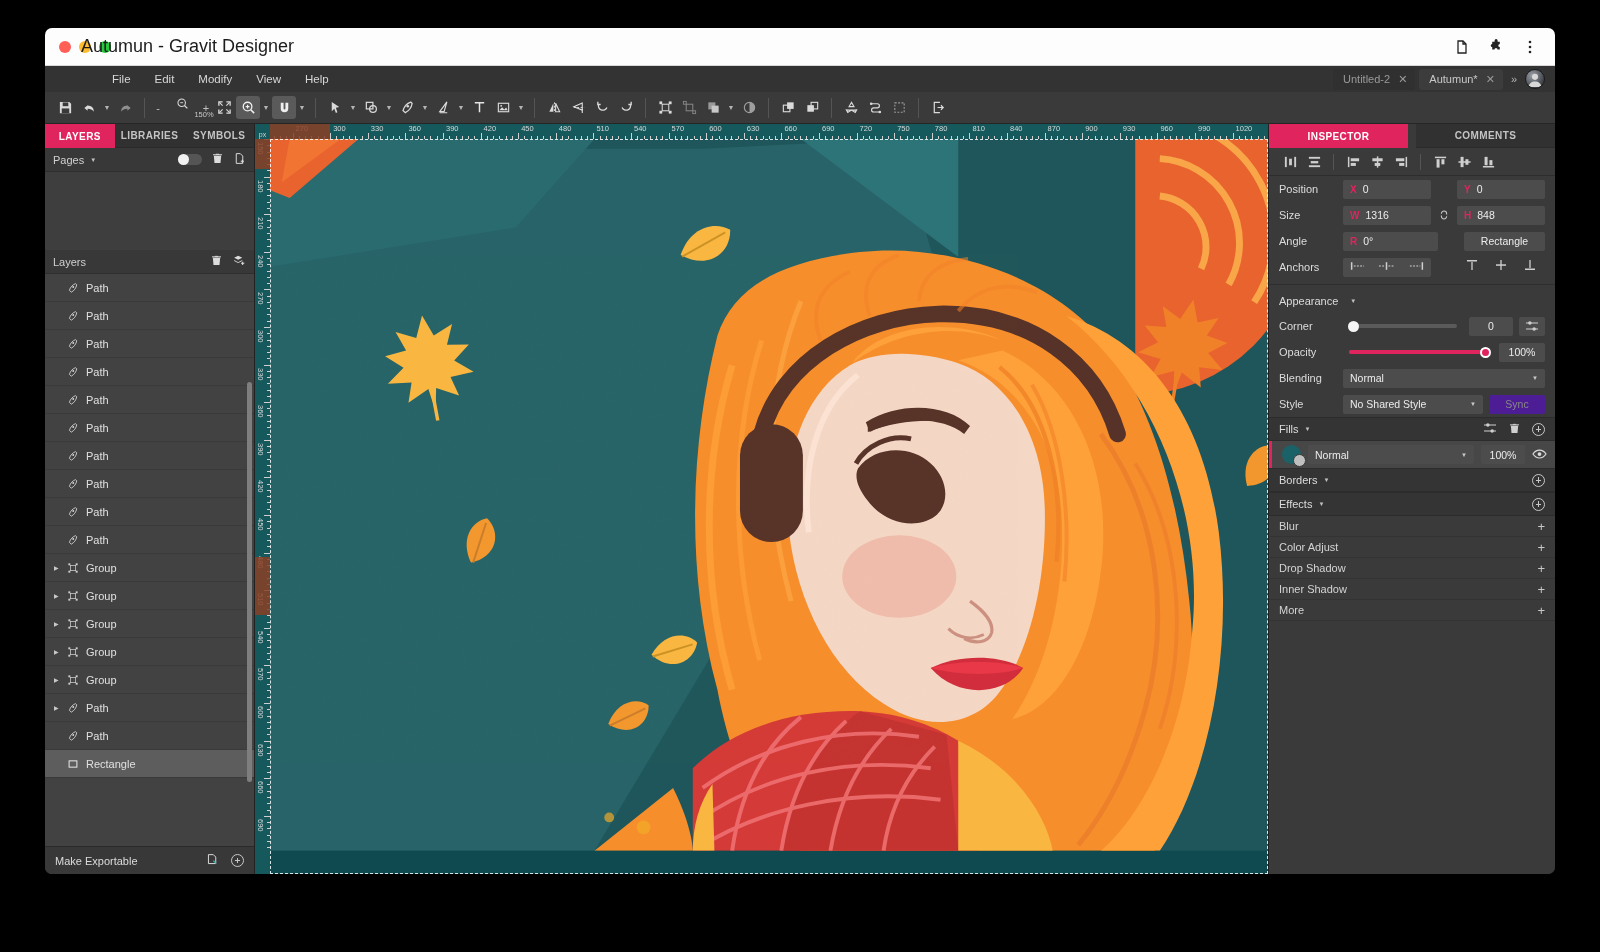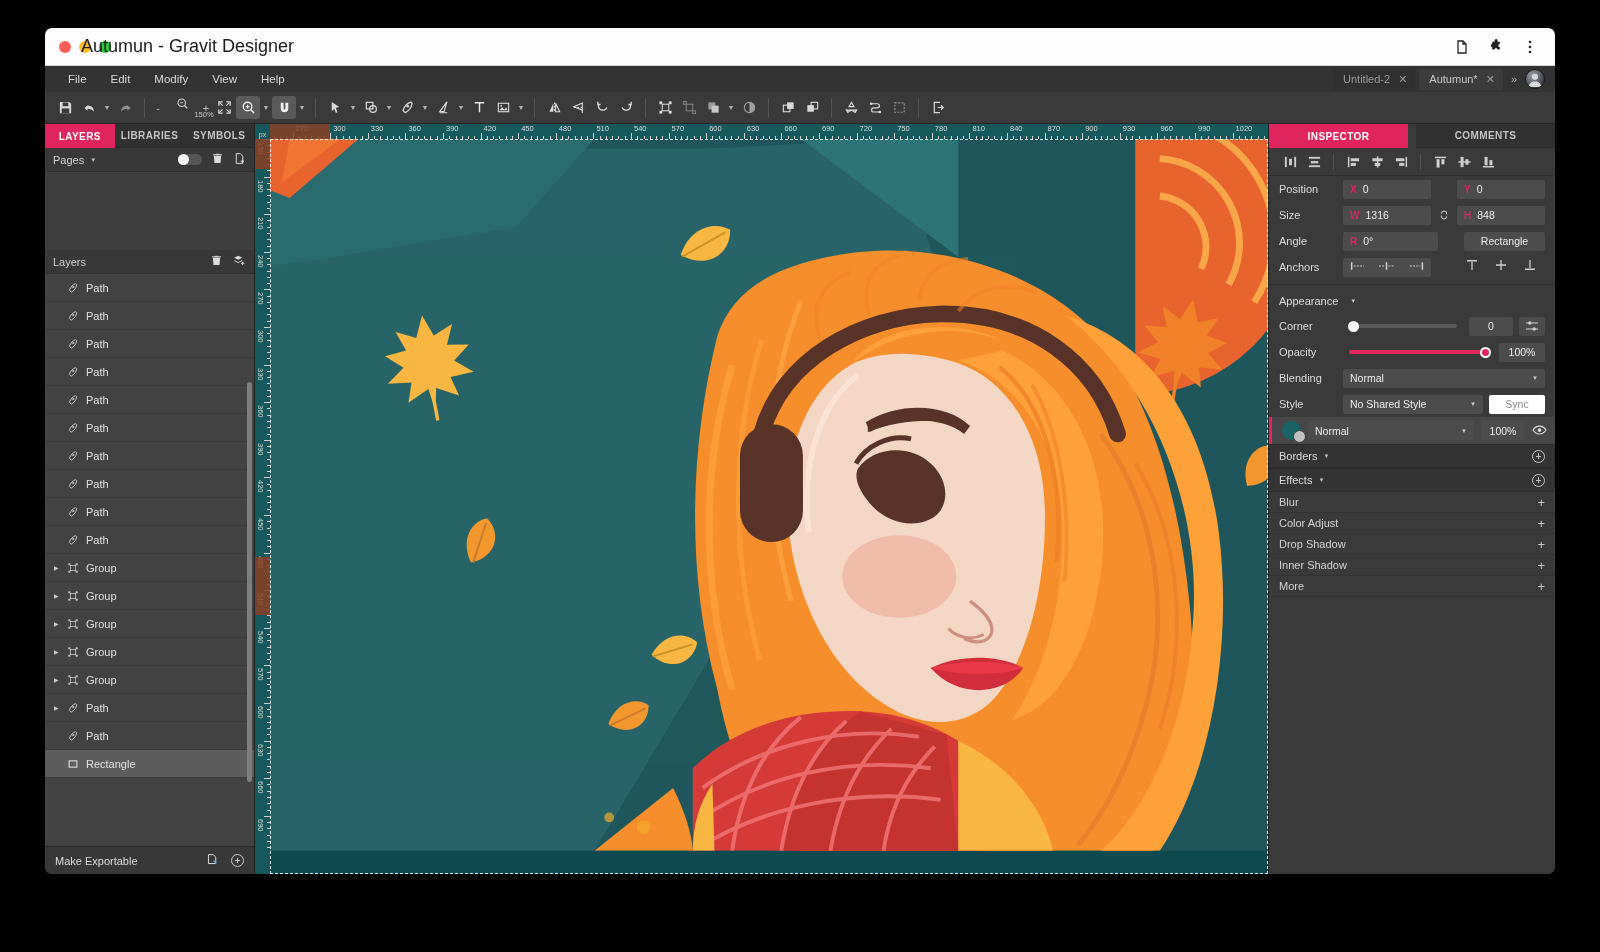--- a/index.html
+++ b/index.html
@@ -40,20 +40,21 @@
     margin-left: auto; display: flex; align-items: center;
     gap: 16px; margin-right: 16px; z-index: 2;
   }
   .tb-ico { width: 18px; height: 18px; display: block; }
 
   
   .menubar {
     height: 26px; background: #333333;
     display: flex; align-items: center; flex: none;
     position: relative;
+    padding-left: 44px;
   }
   .menu-item {
     font-size: 11.5px; color: #d8d8d8;
     padding: 3px 10px; margin-left: 4px; border-radius: 3px;
     cursor: default;
   }
   .menu-item:first-child { margin-left: 13px; }
   .tabs-area {
     margin-left: auto; display: flex; align-items: center;
     gap: 4px; margin-right: 10px;
@@ -294,21 +295,21 @@
     display: flex; align-items: center; justify-content: center;
     color: #cfcfcf; flex: none;
   }
   .select {
     flex: 1; height: 19px; background: #4c4c4c; border-radius: 2px;
     display: flex; align-items: center; padding: 0 7px;
     font-size: 10.5px; color: #ececec;
   }
   .select .dd { margin-left: auto; font-size: 6px; color: #c8c8c8; }
   .btn-dis {
-    width: 56px; height: 19px; background: #ffffff; border-radius: 2px;
+    width: 56px; height: 19px; background: #4c1d95; border-radius: 2px;
     display: flex; align-items: center; justify-content: center;
     font-size: 10.5px; color: #888; flex: none;
   }
   .fill-row {
     height: 27px; display: flex; align-items: center;
     padding: 0 8px 0 10px; gap: 7px;
     background: #474747; border-left: 3px solid #e0245e;
   }
   .swatch {
     width: 19px; height: 19px; border-radius: 50%;
@@ -1513,20 +1514,37 @@
 
       <div class="prow">
         <span class="plabel">Style</span>
         <span class="select">
           <span>No Shared Style</span>
           <span class="dd">▼</span>
         </span>
         <span class="btn-dis">Sync</span>
       </div>
 
+      <div class="grp-head">
+        <span>Fills</span>
+        <span class="tri">▼</span>
+        <span class="sp">
+          <span><svg width="14" height="12" viewBox="0 0 16 14">
+                <path d="M1 3.5h14M1 10.5h14" stroke="#cfcfcf" stroke-width="1.2"></path>
+                <circle cx="5.5" cy="3.5" r="2" fill="#cfcfcf"></circle>
+                <circle cx="10.5" cy="10.5" r="2" fill="#cfcfcf"></circle>
+              </svg></span>
+          <span><svg width="13" height="13" viewBox="0 0 16 16">
+                <path d="M3.5 4.5h9l-.8 9H4.3z" fill="#cfcfcf"></path>
+                <path d="M2.5 3.5h11" stroke="#cfcfcf" stroke-width="1.3"></path>
+                <path d="M6 2.3h4v1.2H6z" fill="#cfcfcf"></path>
+              </svg></span>
+          <span class="circ-plus"></span>
+        </span>
+      </div>
 
       <div class="fill-row">
         <span class="swatch">
             <span class="mini"></span>
           </span>
         <span class="select">
           <span>Normal</span>
           <span class="dd">▼</span>
         </span>
         <span class="numb numbox">100%</span>

